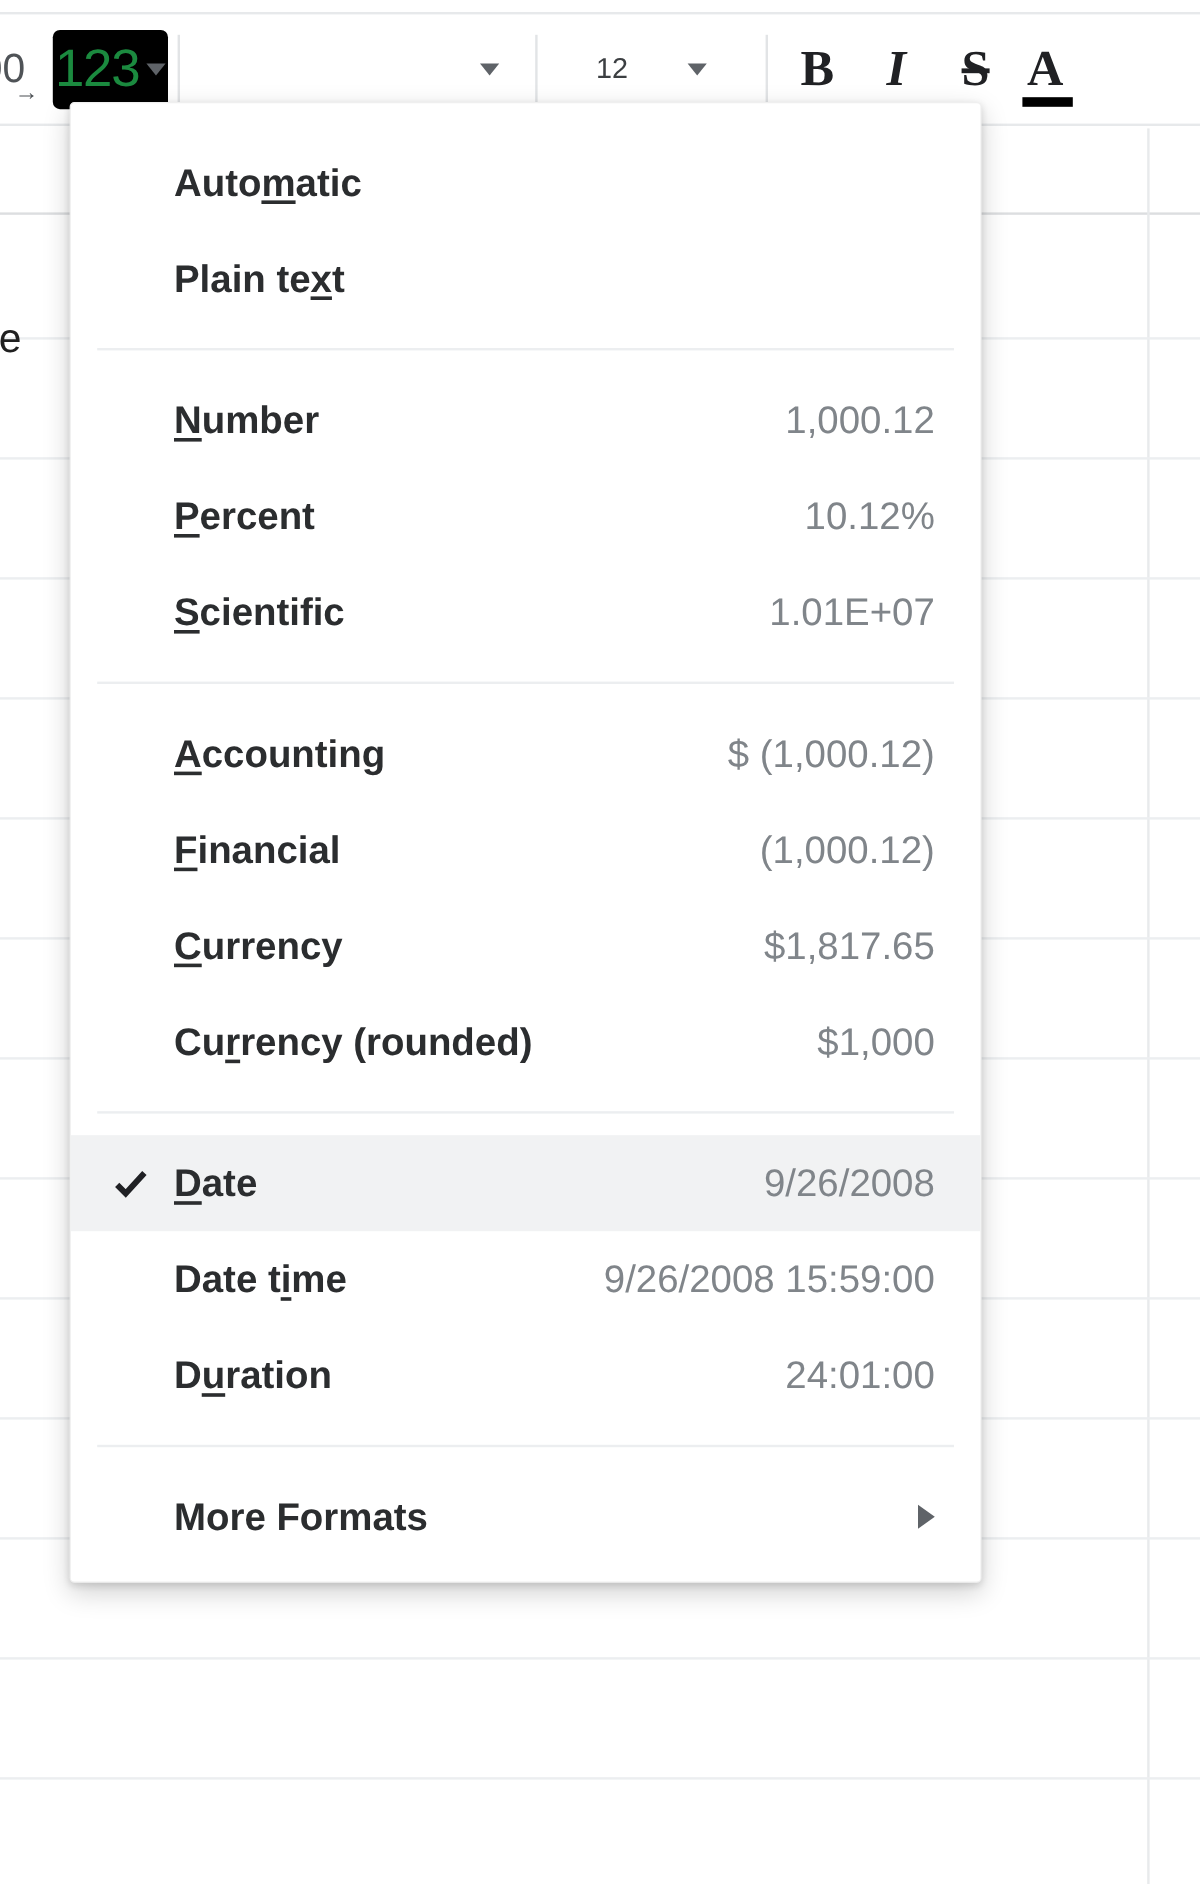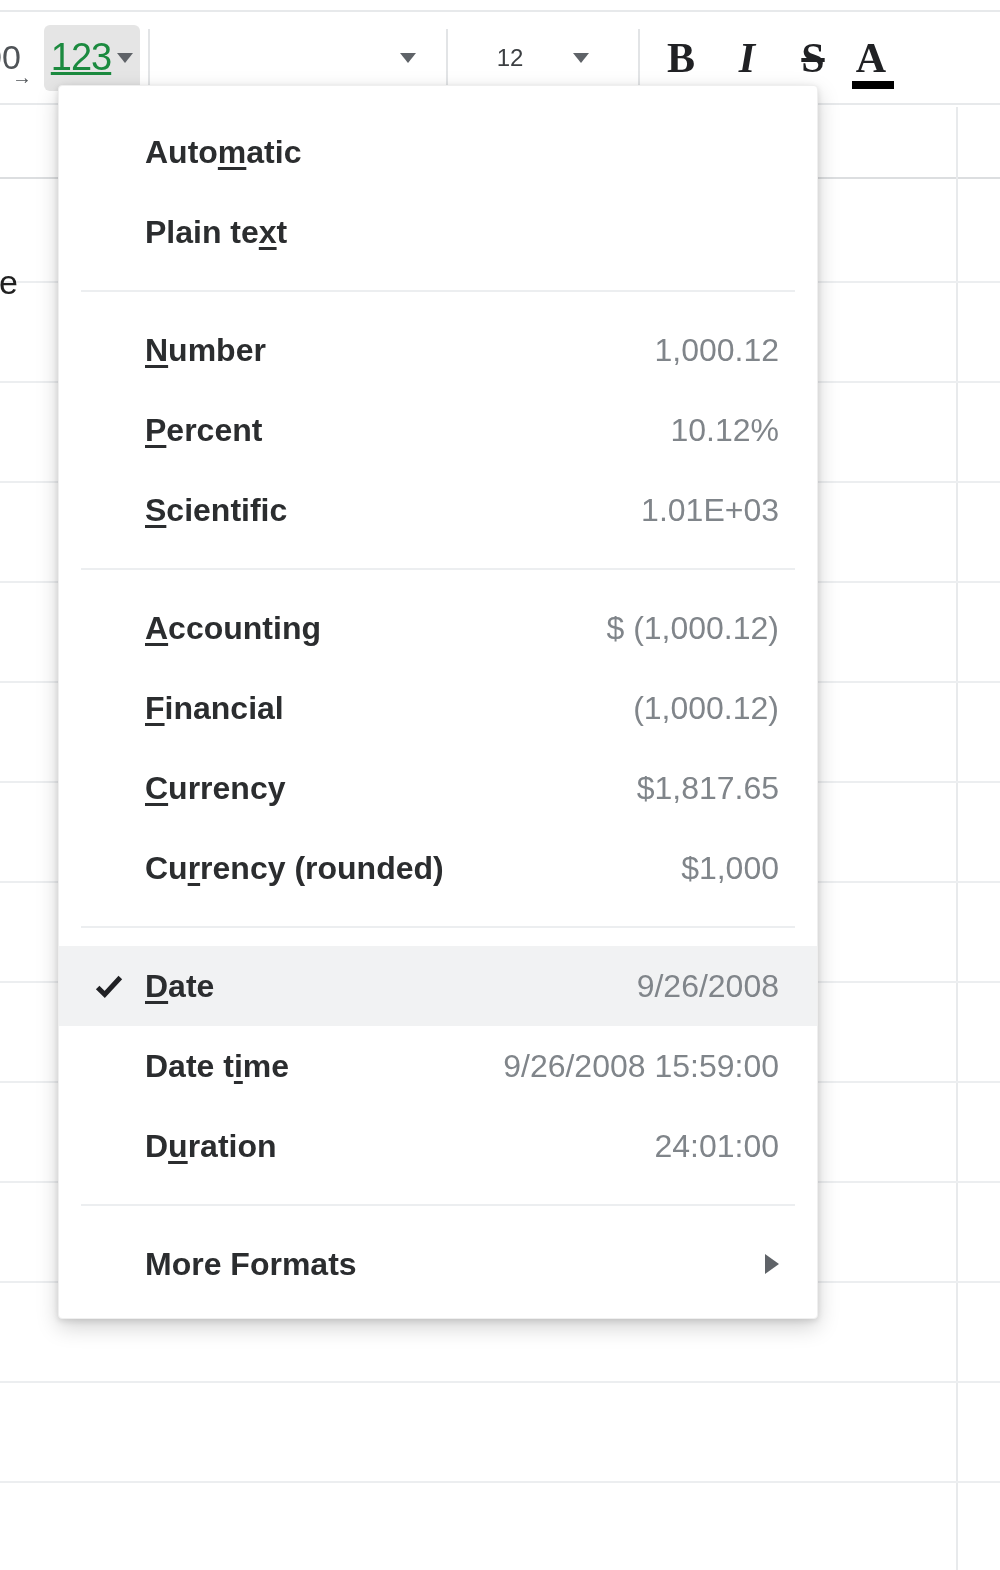--- a/index.html
+++ b/index.html
@@ -49,27 +49,26 @@
   
   .dec-btn     { width: 84px; font-size: 34px; color: #4f5357; font-weight: 500; }
   .dec-btn .arr{
     position: absolute; bottom: 4px; right: 14px;
     font-size: 20px; letter-spacing: -2px; line-height: 1;
   }
 
   
   .fmt-btn {
     width: 96px;
-    background: #e5e5e5;
+    background: #000000;
     color: #1b8a3f;
     font-weight: 500;
-    font-size: 38px;
+    font-size: 44px;
     letter-spacing: -1px;
     gap: 4px;
-    text-decoration: underline;
   }
   .fmt-btn .caret { font-size: 16px; color:#1b8a3f; margin-left: 2px; }
 
   
   .font-btn {
     width: 280px;
     justify-content: flex-end;
     padding-right: 22px;
     color:#5f6368;
   }
@@ -271,21 +270,21 @@
       <span class="example">1,000.12</span>
     </div>
     <div class="item">
       <span class="check"></span>
       <span class="label"><span class="un">P</span>ercent</span>
       <span class="example">10.12%</span>
     </div>
     <div class="item">
       <span class="check"></span>
       <span class="label"><span class="un">S</span>cientific</span>
-      <span class="example">1.01E+03</span>
+      <span class="example">1.01E+07</span>
     </div>
     <hr>
     <div class="item">
       <span class="check"></span>
       <span class="label"><span class="un">A</span>ccounting</span>
       <span class="example">$ (1,000.12)</span>
     </div>
     <div class="item">
       <span class="check"></span>
       <span class="label"><span class="un">F</span>inancial</span>

